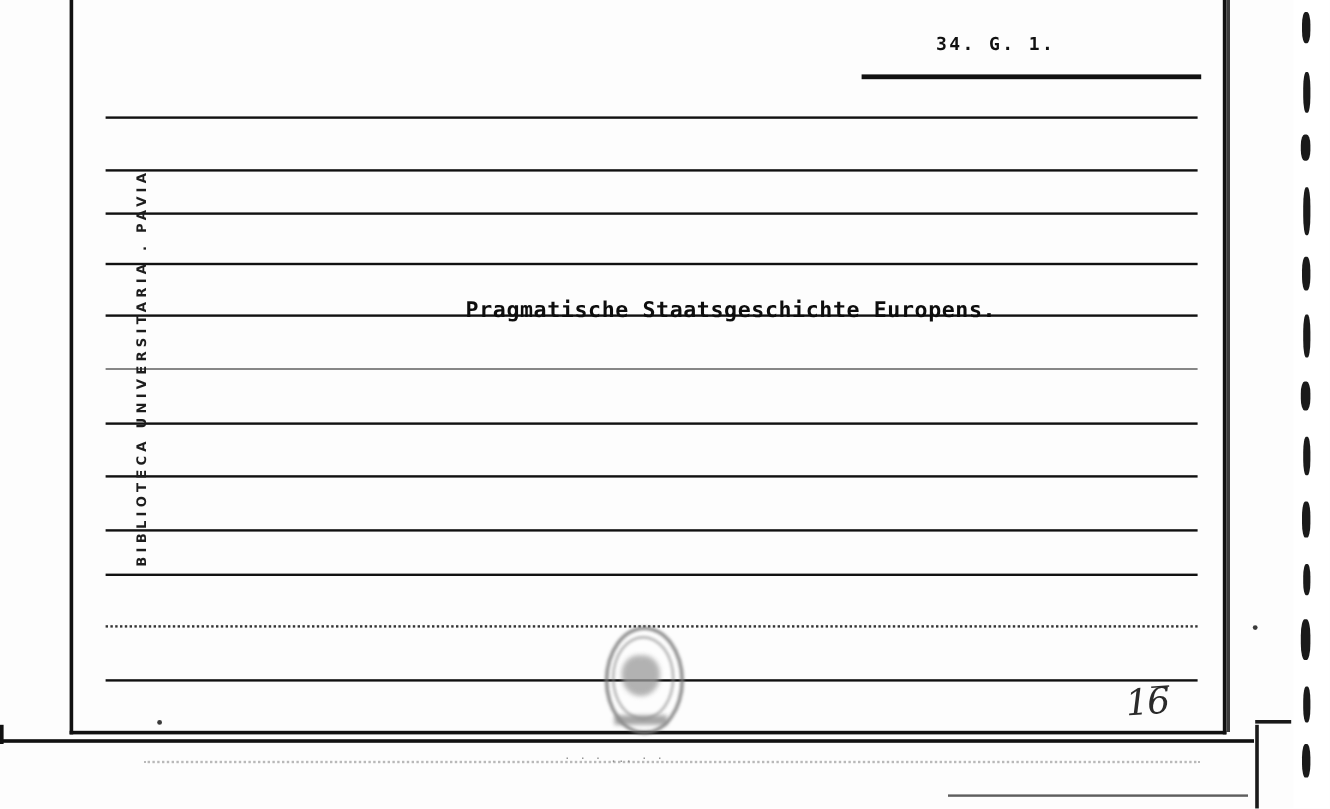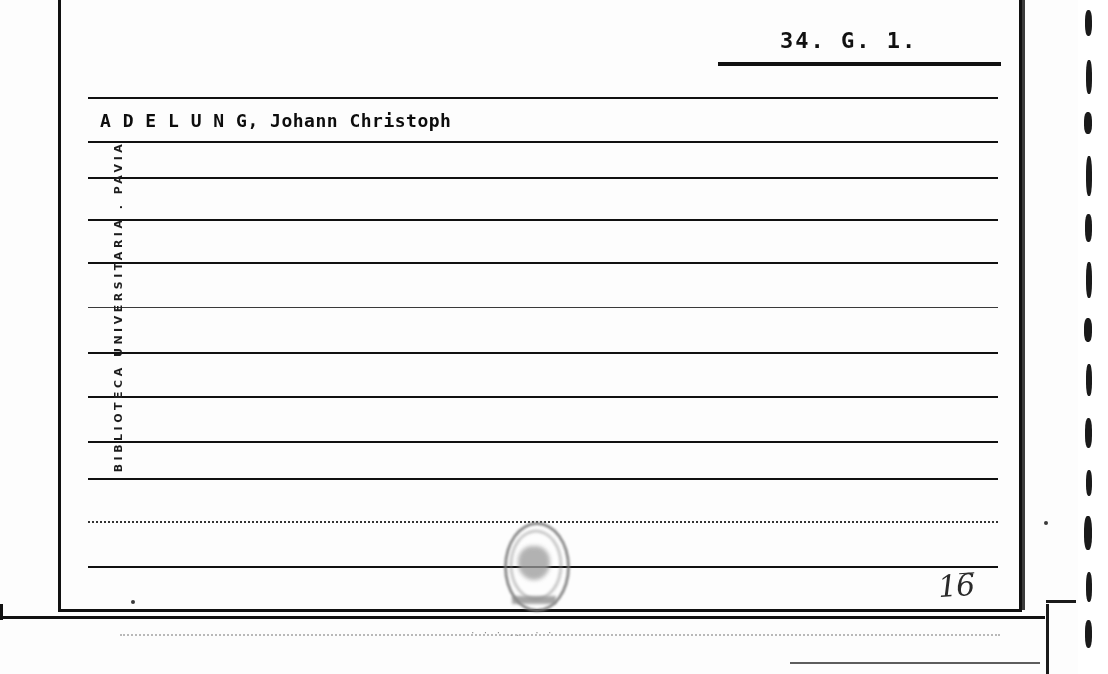--- a/index.html
+++ b/index.html
@@ -75,21 +75,21 @@
     height: 0;
     background: transparent;
     border-top: 2px dotted #333;
   }
 
   
   .callnum {
     position: absolute;
     left: 780px;
     top: 28px;
-    font-size: 22px;
+    font-size: 15px;
     letter-spacing: 2px;
     font-weight: bold;
     white-space: nowrap;
   }
   .callnum-rule {
     position: absolute;
     left: 718px;
     top: 62px;
     width: 283px;
     height: 4px;
@@ -225,21 +225,21 @@
   <div class="rule" style="top:352px;"></div>
   <div class="rule" style="top:396px;"></div>
   <div class="rule" style="top:441px;"></div>
   <div class="rule" style="top:478px;"></div>
   <div class="rule dotted" style="top:521px;"></div>
   <div class="rule" style="top:566px;"></div>
 
   <div class="callnum">34. G. 1.</div>
   <div class="callnum-rule"></div>
 
-  <div class="typed author">A D E L U N G,  Johann Christoph</div>
+  <div class="typed title">Pragmatische Staatsgeschichte Europens.</div>
 
   <div class="vstamp">BIBLIOTECA  UNIVERSITARIA . PAVIA</div>
 
   <div class="seal">
     <div class="ring"></div>
     <div class="ring2"></div>
     <div class="blob"></div>
     <div class="base"></div>
   </div>
 

